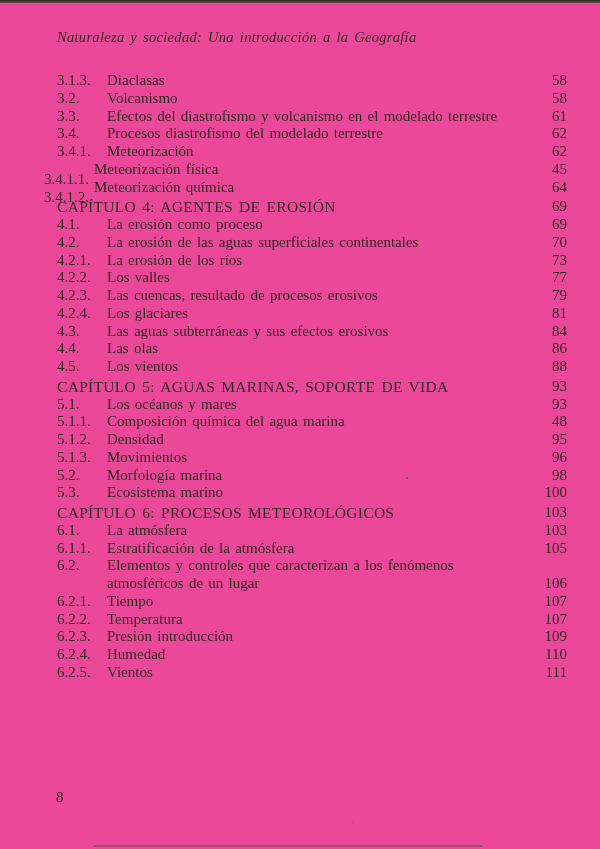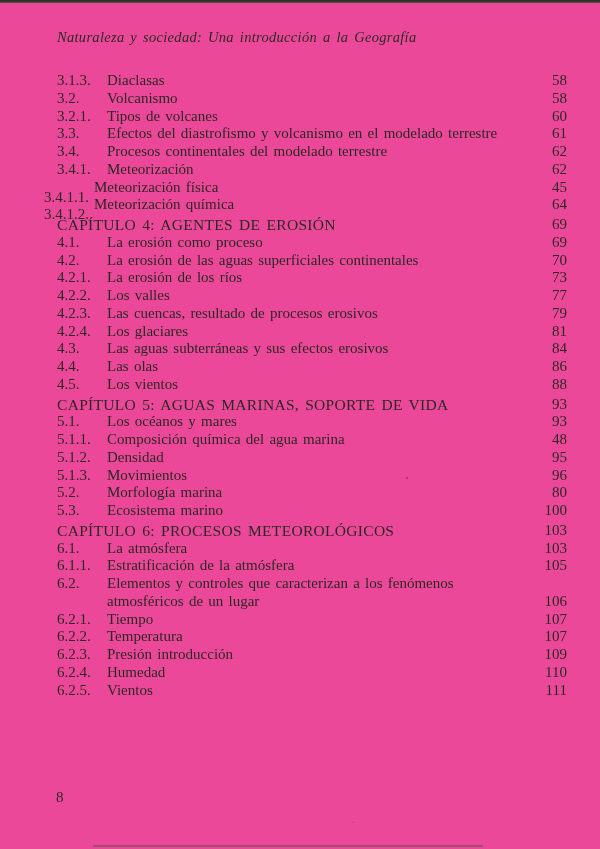--- a/index.html
+++ b/index.html
@@ -106,32 +106,27 @@
           <span class="num">3.1.3.</span>
           <span class="title">Diaclasas</span>
           <span class="page">58</span>
         </div>
         <div class="row">
           <span class="num">3.2.</span>
           <span class="title">Volcanismo</span>
           <span class="page">58</span>
         </div>
         <div class="row">
-          <span class="num">3.2.1.</span>
-          <span class="title">Tipos de volcanes</span>
-          <span class="page">60</span>
-        </div>
-        <div class="row">
           <span class="num">3.3.</span>
           <span class="title">Efectos del diastrofismo y volcanismo en el modelado terrestre</span>
           <span class="page">61</span>
         </div>
         <div class="row">
           <span class="num">3.4.</span>
-          <span class="title">Procesos continentales del modelado terrestre</span>
+          <span class="title">Procesos diastrofismo del modelado terrestre</span>
           <span class="page">62</span>
         </div>
         <div class="row">
           <span class="num">3.4.1.</span>
           <span class="title">Meteorización</span>
           <span class="page">62</span>
         </div>
         <div class="row">
           <span class="num outdent">3.4.1.1.</span>
           <span class="title">Meteorización física</span>
@@ -215,21 +210,21 @@
           <span class="page">95</span>
         </div>
         <div class="row">
           <span class="num">5.1.3.</span>
           <span class="title">Movimientos</span>
           <span class="page">96</span>
         </div>
         <div class="row">
           <span class="num">5.2.</span>
           <span class="title">Morfología marina</span>
-          <span class="page">80</span>
+          <span class="page">98</span>
         </div>
         <div class="row">
           <span class="num">5.3.</span>
           <span class="title">Ecosistema marino</span>
           <span class="page">100</span>
         </div>
       </div>
       <div class="toc-group">
         <div class="row heading-row">
           <span class="chap-title">CAPÍTULO 6: PROCESOS METEOROLÓGICOS</span>

